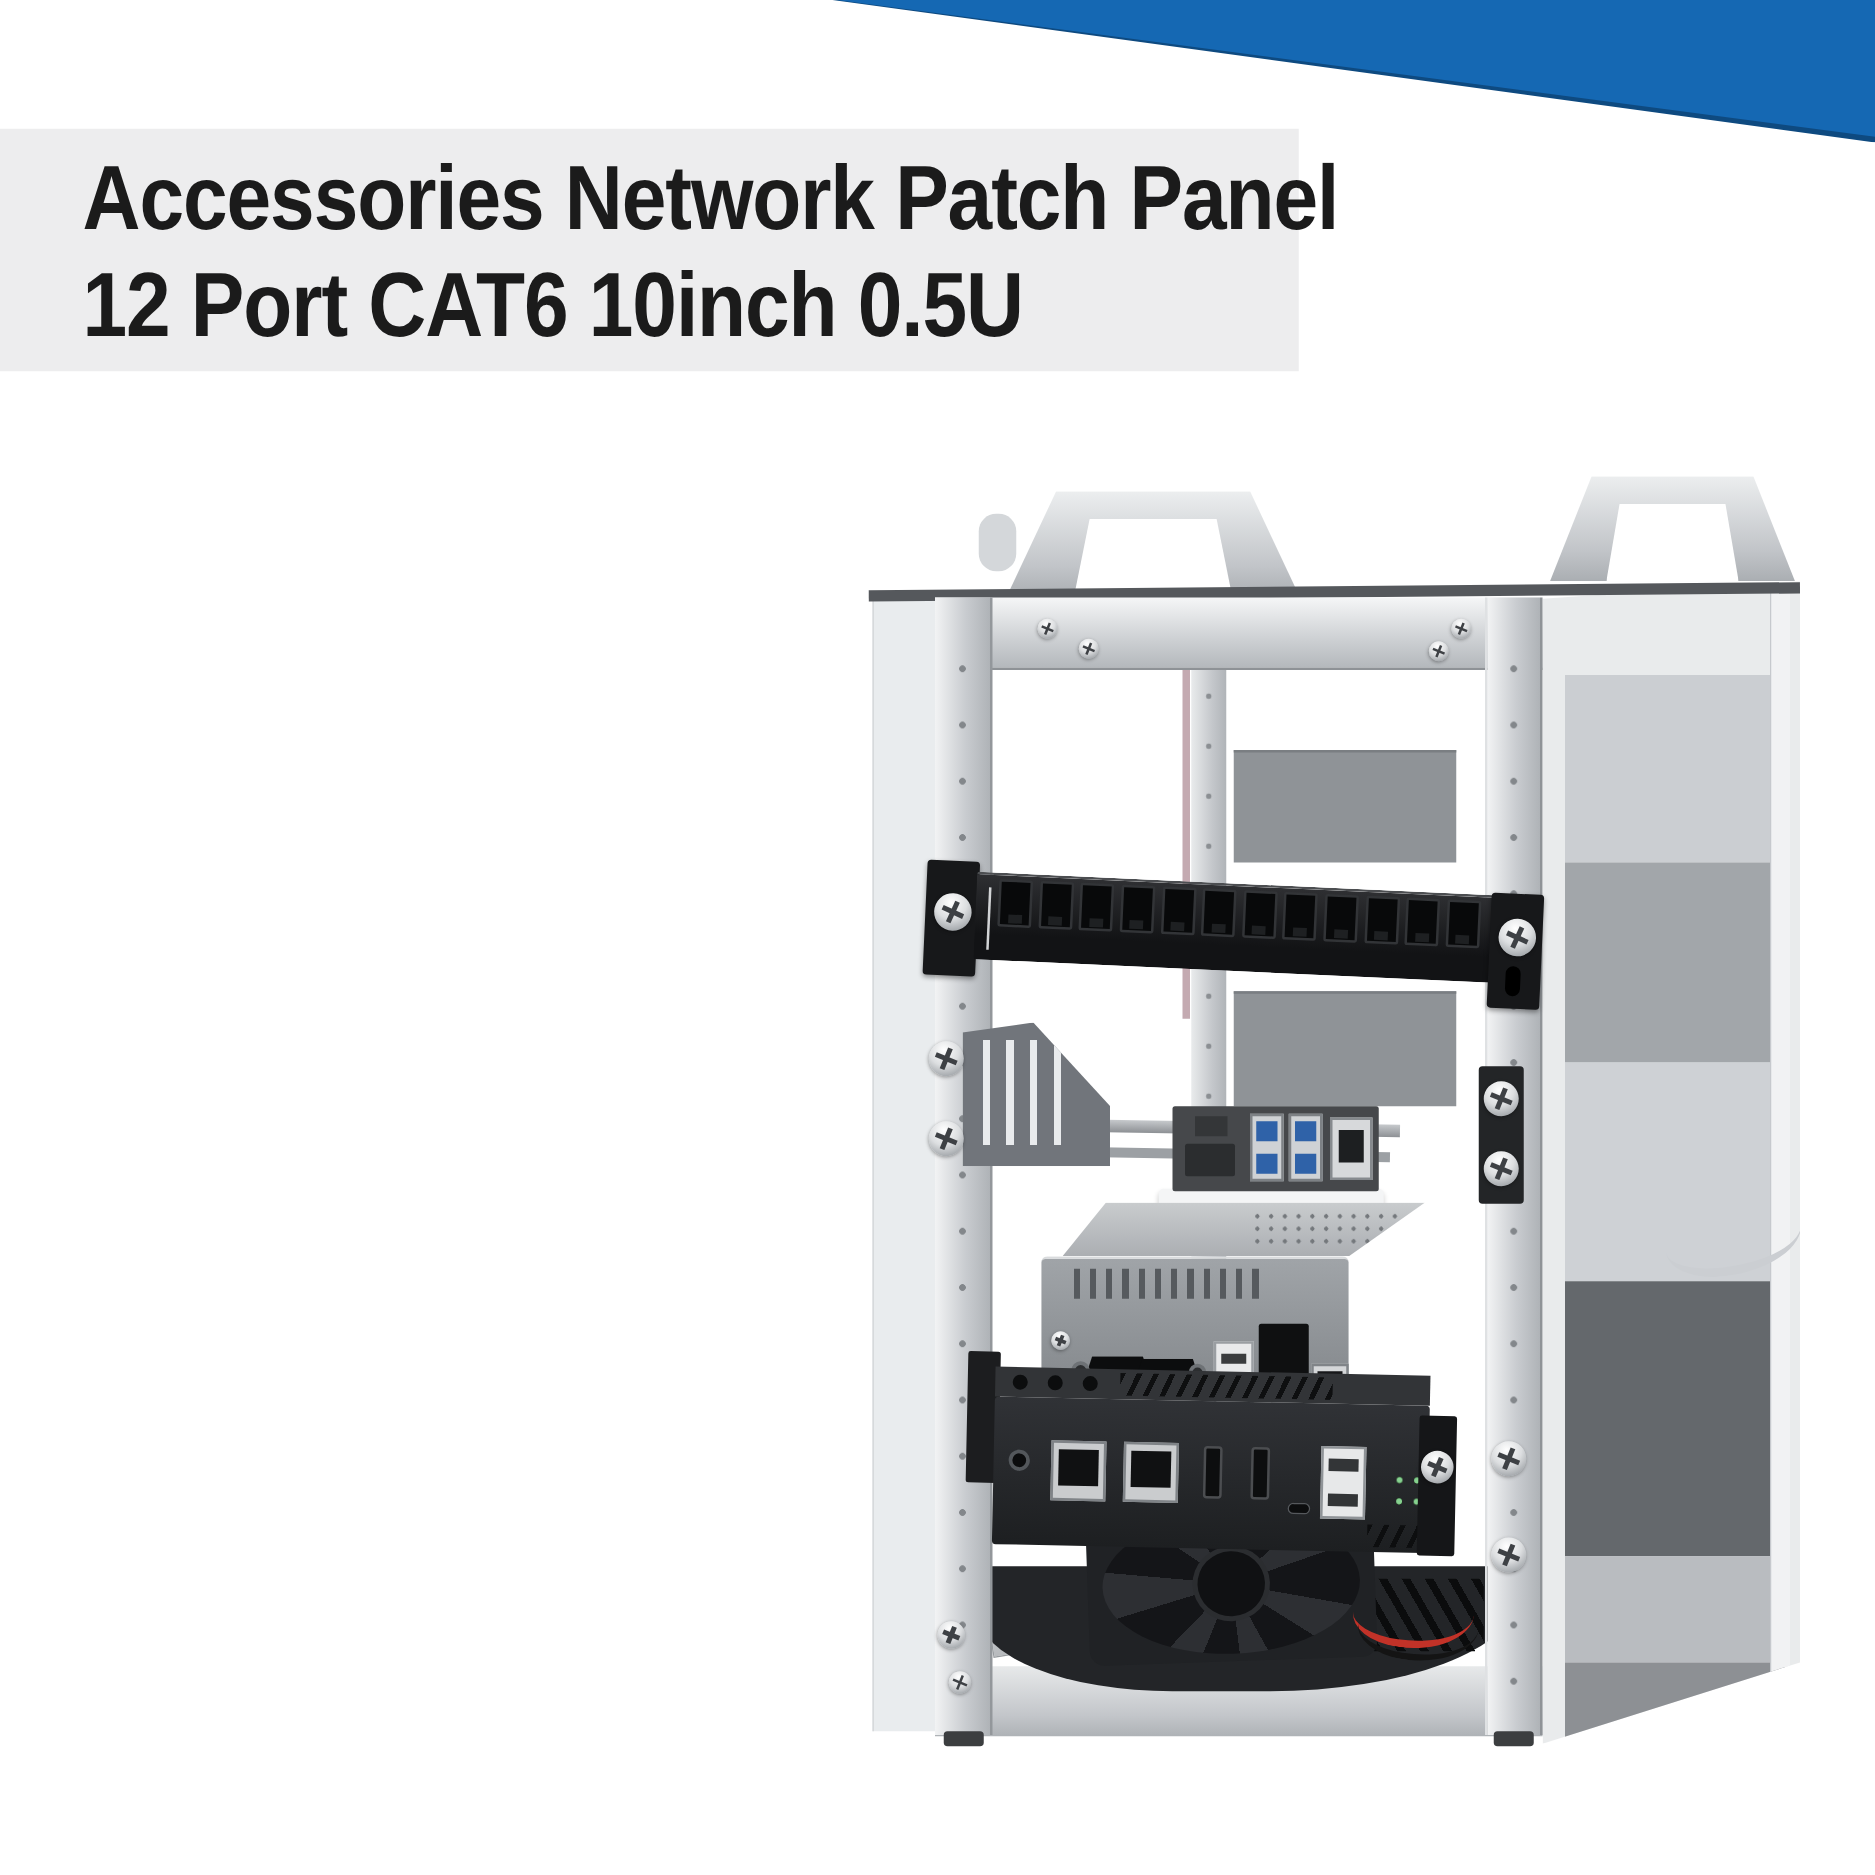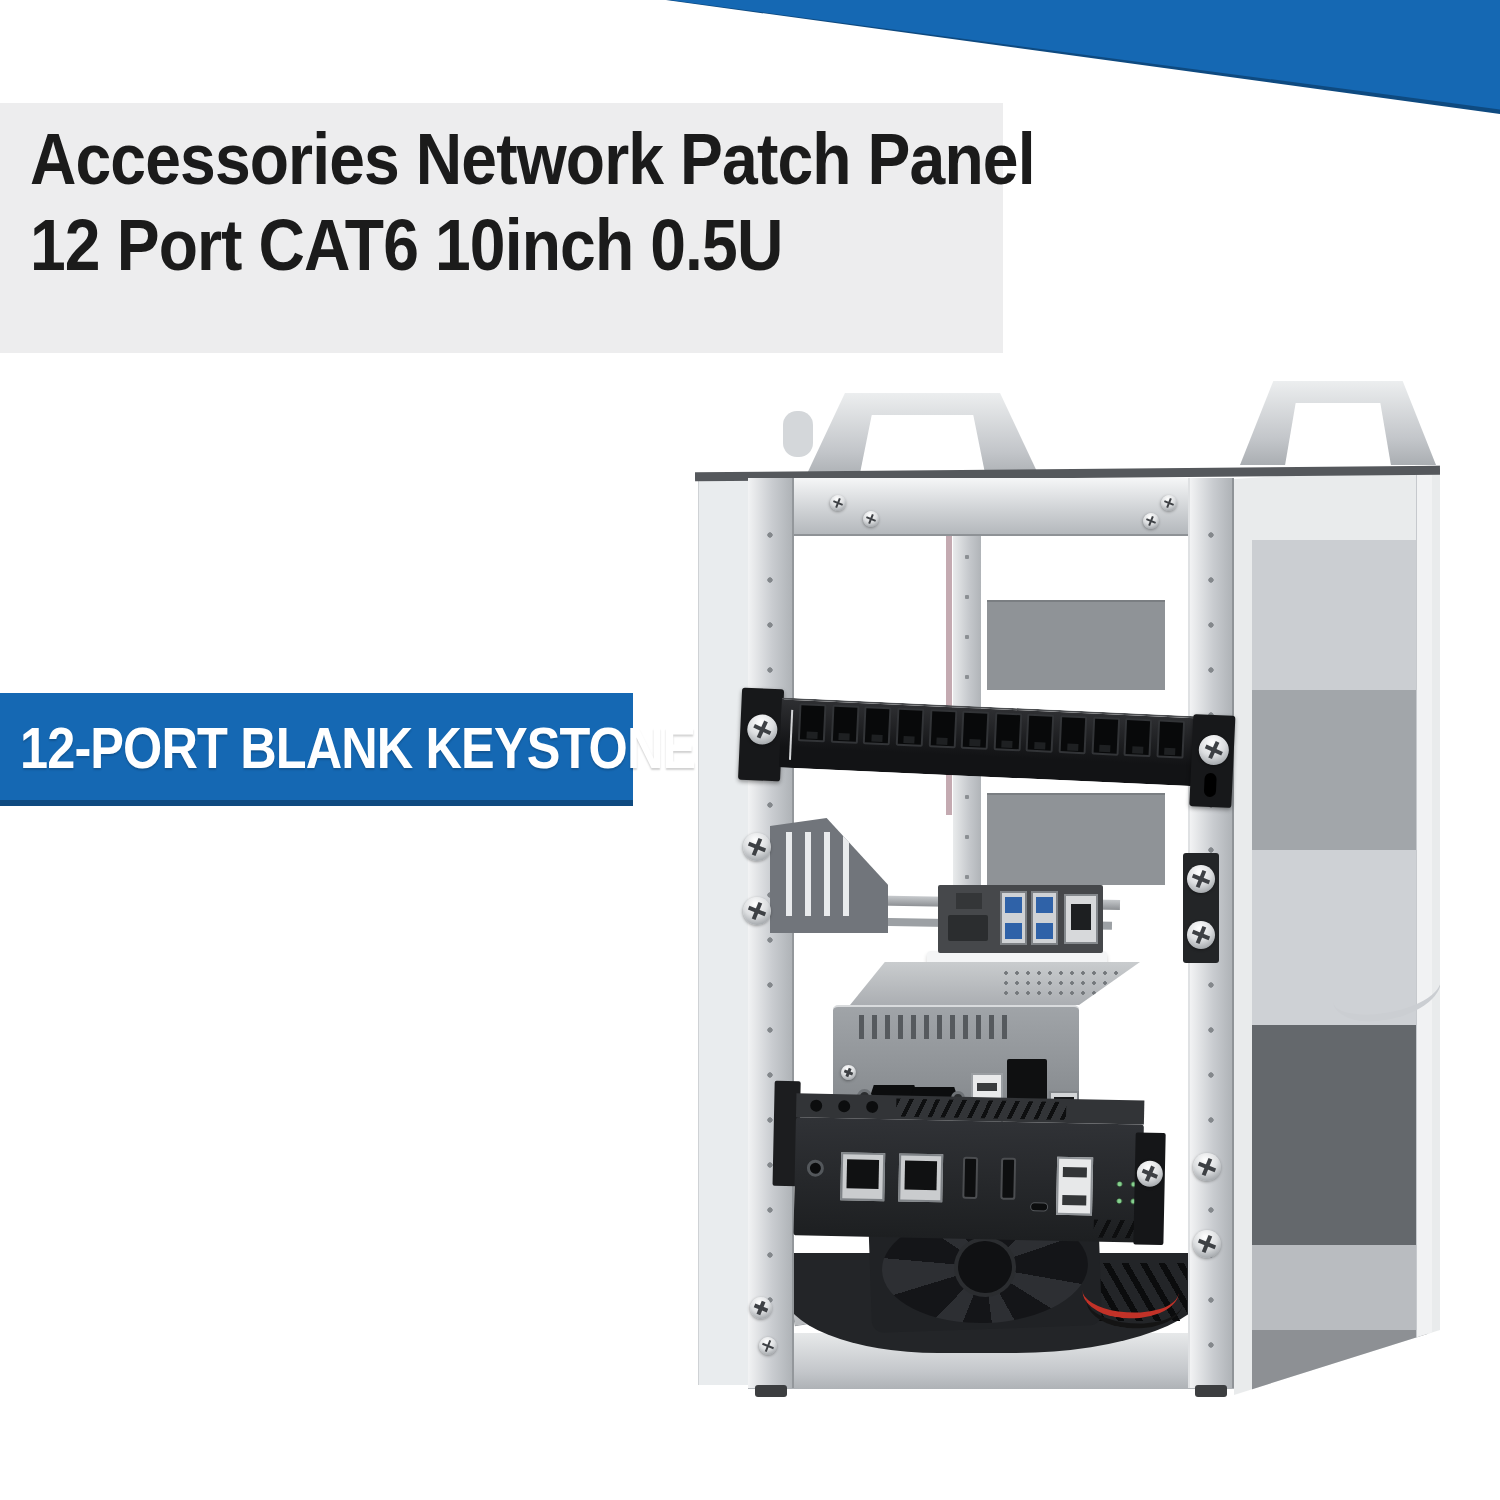--- a/index.html
+++ b/index.html
@@ -6,21 +6,21 @@
     font-family:"Liberation Sans","DejaVu Sans",sans-serif;}
   .stage{position:relative;width:1500px;height:1500px;background:#fff;}
 
   
   .diag-dark{position:absolute;left:0;top:0;width:1500px;height:114px;
     clip-path:polygon(44.4% 0,100% 0,100% 100%);background:var(--accent_dark,#0e4a80);}
   .diag{position:absolute;left:0;top:0;width:1500px;height:114px;
     clip-path:polygon(44.65% 0,100% 0,100% 96%);background:var(--accent,#1568b3);}
 
   
-  .title-box{position:absolute;left:0;top:103px;width:1003px;height:250px;background:var(--title_bg,#ededee);}
+  .title-box{position:absolute;left:0;top:103px;width:1003px;height:194px;background:var(--title_bg,#ededee);padding-left:36px;}
   .title-line{white-space:nowrap;display:block;transform:scaleX(.88);transform-origin:0 50%;
     font-weight:bold;font-size:73px;line-height:86px;color:var(--title_text,#1b1b1b);
     letter-spacing:-1px;margin-left:30px;}
   .title-line.first{margin-top:13px;}
 
   
   .banner{position:absolute;left:0;top:693px;width:633px;height:113px;background:var(--accent,#1568b3);}
   .banner-shadow{position:absolute;left:0;bottom:0;width:100%;height:6px;background:var(--accent_dark,#0e4a80);}
   .banner-text{position:absolute;left:20px;top:50%;transform:translateY(-54%) scaleX(.87);
     transform-origin:0 50%;white-space:nowrap;font-weight:bold;font-size:58px;
@@ -211,24 +211,20 @@
 <div class="stage">
 
   <div class="diag-dark"></div>
   <div class="diag"></div>
 
   <div class="title-box">
     <span class="title-line first">Accessories Network Patch Panel</span>
     <span class="title-line">12 Port CAT6 10inch 0.5U</span>
   </div>
 
-  <div class="banner">
-    <span class="banner-text">12-PORT BLANK KEYSTONE</span>
-    <div class="banner-shadow"></div>
-  </div>
 
   <div class="photo">
 
     <div class="side-left"></div>
     <div class="side-right">
       <div class="band b1"></div>
       <div class="band b2"></div>
       <div class="band b3"></div>
       <div class="band b4"></div>
       <div class="band b5"></div>

